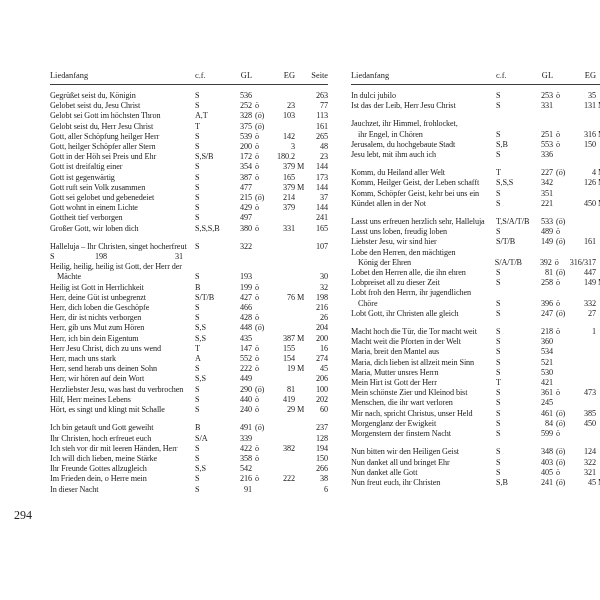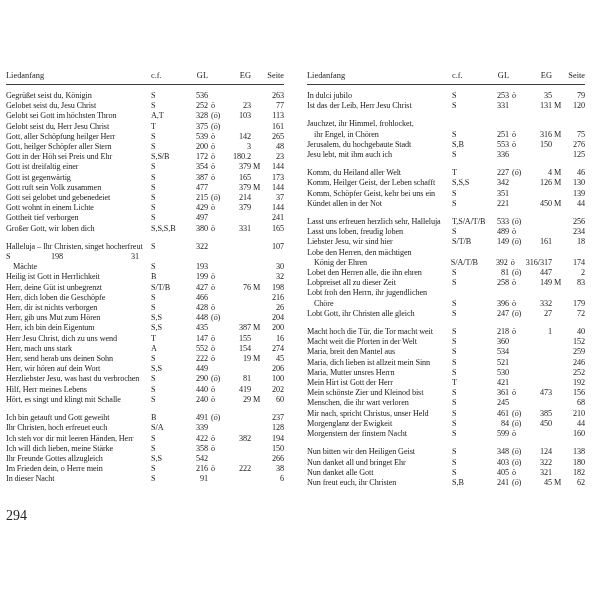--- a/index.html
+++ b/index.html
@@ -8,20 +8,21 @@
     background:#ffffff;
     font-family:"Liberation Serif","DejaVu Serif",serif;
     color:#232323;
     overflow:hidden;
   }
   .page{position:relative;width:600px;height:600px;background:#fff;}
   .columns{
     display:flex;
     padding:71px 0 0 6px;
     gap:23px;
+    margin-left:44px;
   }
   .col{width:278px;flex:0 0 278px;}
   .hdr{
     display:flex;
     align-items:baseline;
     border-bottom:1px solid #3c3c3c;
     padding-bottom:3px;
     margin-bottom:6px;
     font-size:8.4px;
     line-height:10px;
@@ -40,22 +41,22 @@
   .t{flex:1 1 auto;min-width:0;overflow:visible;}
   .t.ind{padding-left:7px;}
   .cf{flex:0 0 40px;}
   .gl{flex:0 0 17px;text-align:right;}
   .gls{flex:0 0 15px;padding-left:3px;}
   .eg{flex:0 0 25px;text-align:right;}
   .egs{flex:0 0 9px;padding-left:2px;}
   .p{flex:0 0 22px;text-align:right;}
   .pagenum{
     position:absolute;
-    left:6px;top:508px;
-    font-size:14px;
+    left:14px;top:508px;
+    font-size:12px;
   }
 </style>
 </head>
 <body>
 
 <div class="page">
   <div class="columns">
 
     <section class="col">
       <div class="hdr">
@@ -206,20 +207,29 @@
           </div>
           <div class="row">
             <span class="cf">S</span>
             <span class="gl">198</span>
             <span class="gls"></span>
             <span class="eg"></span>
             <span class="egs"></span>
             <span class="p">31</span>
           </div>
           <div class="row">
+            <span class="t">Heilig, heilig, heilig ist Gott, der Herr der</span>
+            <span class="cf"></span>
+            <span class="gl"></span>
+            <span class="gls"></span>
+            <span class="eg"></span>
+            <span class="egs"></span>
+            <span class="p"></span>
+          </div>
+          <div class="row">
             <span class="t ind">Mächte</span>
             <span class="cf">S</span>
             <span class="gl">193</span>
             <span class="gls"></span>
             <span class="eg"></span>
             <span class="egs"></span>
             <span class="p">30</span>
           </div>
           <div class="row">
             <span class="t">Heilig ist Gott in Herrlichkeit</span>

